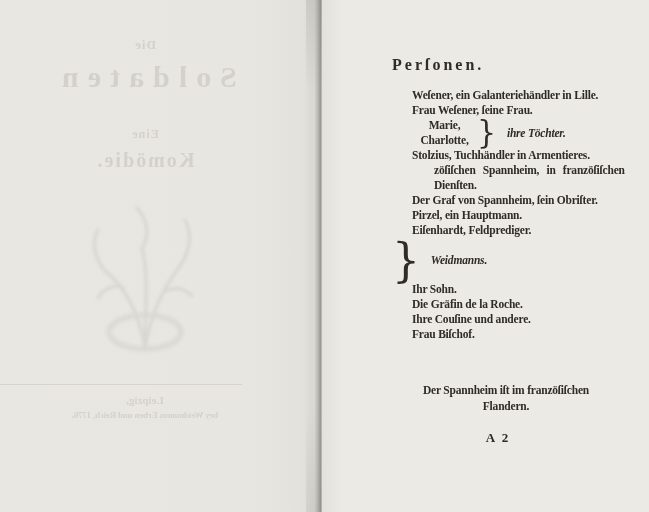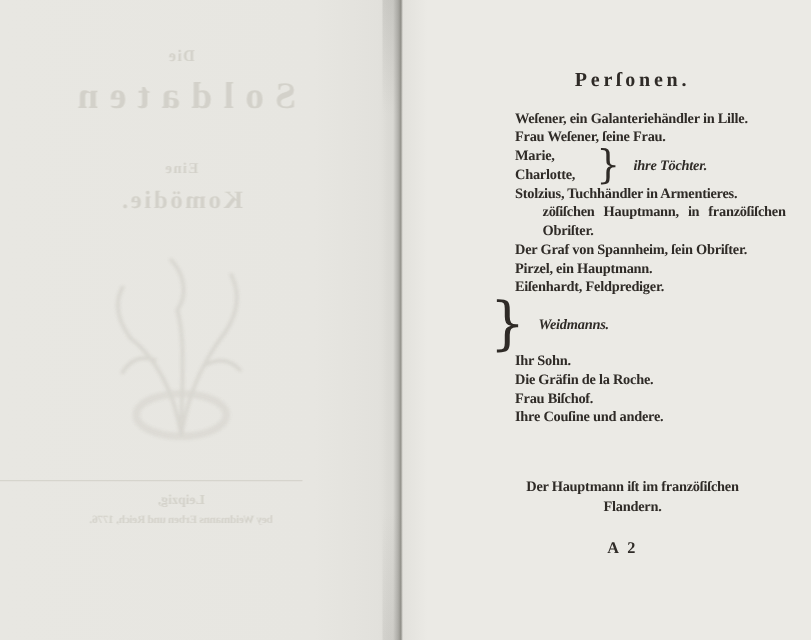--- a/index.html
+++ b/index.html
@@ -44,29 +44,29 @@
   .gutter:after{content:""; position:absolute; left:0; top:0; width:100%; height:100%;
     background:linear-gradient(180deg, rgba(120,119,114,.18) 0%, rgba(120,119,114,0) 18%, rgba(120,119,114,0) 80%, rgba(120,119,114,.12) 100%);}
   
   .page-right{
     position:absolute; left:322px; top:0; width:327px; height:512px;
     background:linear-gradient(90deg,#e2e1dc 0px,#ebeae5 20px,#ebeae5 100%);
   }
   .textblock{position:absolute; left:70px; top:0; width:228px; height:512px; color:#2f2b27;}
   .heading{
     position:absolute; top:56px; left:0; width:100%; margin:0;
-    font-size:16px; font-weight:bold; letter-spacing:3px; text-align:center; white-space:nowrap;
+    font-size:16px; font-weight:bold; letter-spacing:3px; text-align:left; white-space:nowrap;
   }
   .cast{position:absolute; top:88px; left:0; width:100%;
     font-size:11.5px; font-weight:bold; letter-spacing:-0.2px;}
   .cast .line{height:15px; line-height:15px; white-space:nowrap;margin-left:20px;}
   .cast .indent{padding-left:22px;}
   .cast .justified{word-spacing:4.5px;}
   .group{display:flex; align-items:center;}
-  .group .names{flex:0 0 auto;}
+  .group .names{flex:0 0 auto;text-align:center;}
   .g1 .names{width:85px;}
   .g2 .names{width:72px;}
   .brace{font-family:"DejaVu Serif",serif; font-weight:normal; line-height:1; flex:0 0 auto;}
   .g1 .brace{font-size:30px; transform:scaleY(1.05);}
   .g2 .brace{font-size:44px; transform:scaleY(1.05);}
   .glabel{margin-left:11px; white-space:nowrap;font-style:italic;}
   .note{
     position:absolute; top:383px; left:0; width:100%;
     text-align:center; font-size:11.5px; font-weight:bold; letter-spacing:-0.2px; line-height:15.5px;
   }
@@ -121,39 +121,39 @@
         <div class="group g1">
           <div class="names">
             <div class="line">Marie,</div>
             <div class="line">Charlotte,</div>
           </div>
           <div class="brace">}</div>
           <div class="glabel">ihre Töchter.</div>
         </div>
 
         <div class="line">Stolzius, Tuchhändler in Armentieres.</div>
-        <div class="line indent justified">zöſiſchen Hauptmann, in franzöſiſchen</div>
-        <div class="line indent">Obriſter.</div>
+        <div class="line indent justified">zöſiſchen Spannheim, in franzöſiſchen</div>
+        <div class="line indent">Dienſten.</div>
         <div class="line">Der Graf von Spannheim, ſein Obriſter.</div>
         <div class="line">Pirzel, ein Hauptmann.</div>
         <div class="line">Eiſenhardt, Feldprediger.</div>
 
         <div class="group g2">
           <div class="brace">}</div>
           <div class="glabel">Weidmanns.</div>
         </div>
 
         <div class="line">Ihr Sohn.</div>
         <div class="line">Die Gräfin de la Roche.</div>
+        <div class="line">Ihre Couſine und andere.</div>
         <div class="line">Frau Biſchof.</div>
-        <div class="line">Ihre Couſine und andere.</div>
       </div>
 
       <div class="note">
-        <div>Der Hauptmann iſt im franzöſiſchen</div>
+        <div>Der Spannheim iſt im franzöſiſchen</div>
         <div>Flandern.</div>
       </div>
 
       <div class="sig">A 2</div>
     </div>
   </div>
 
 </div>
 
 </body></html>

